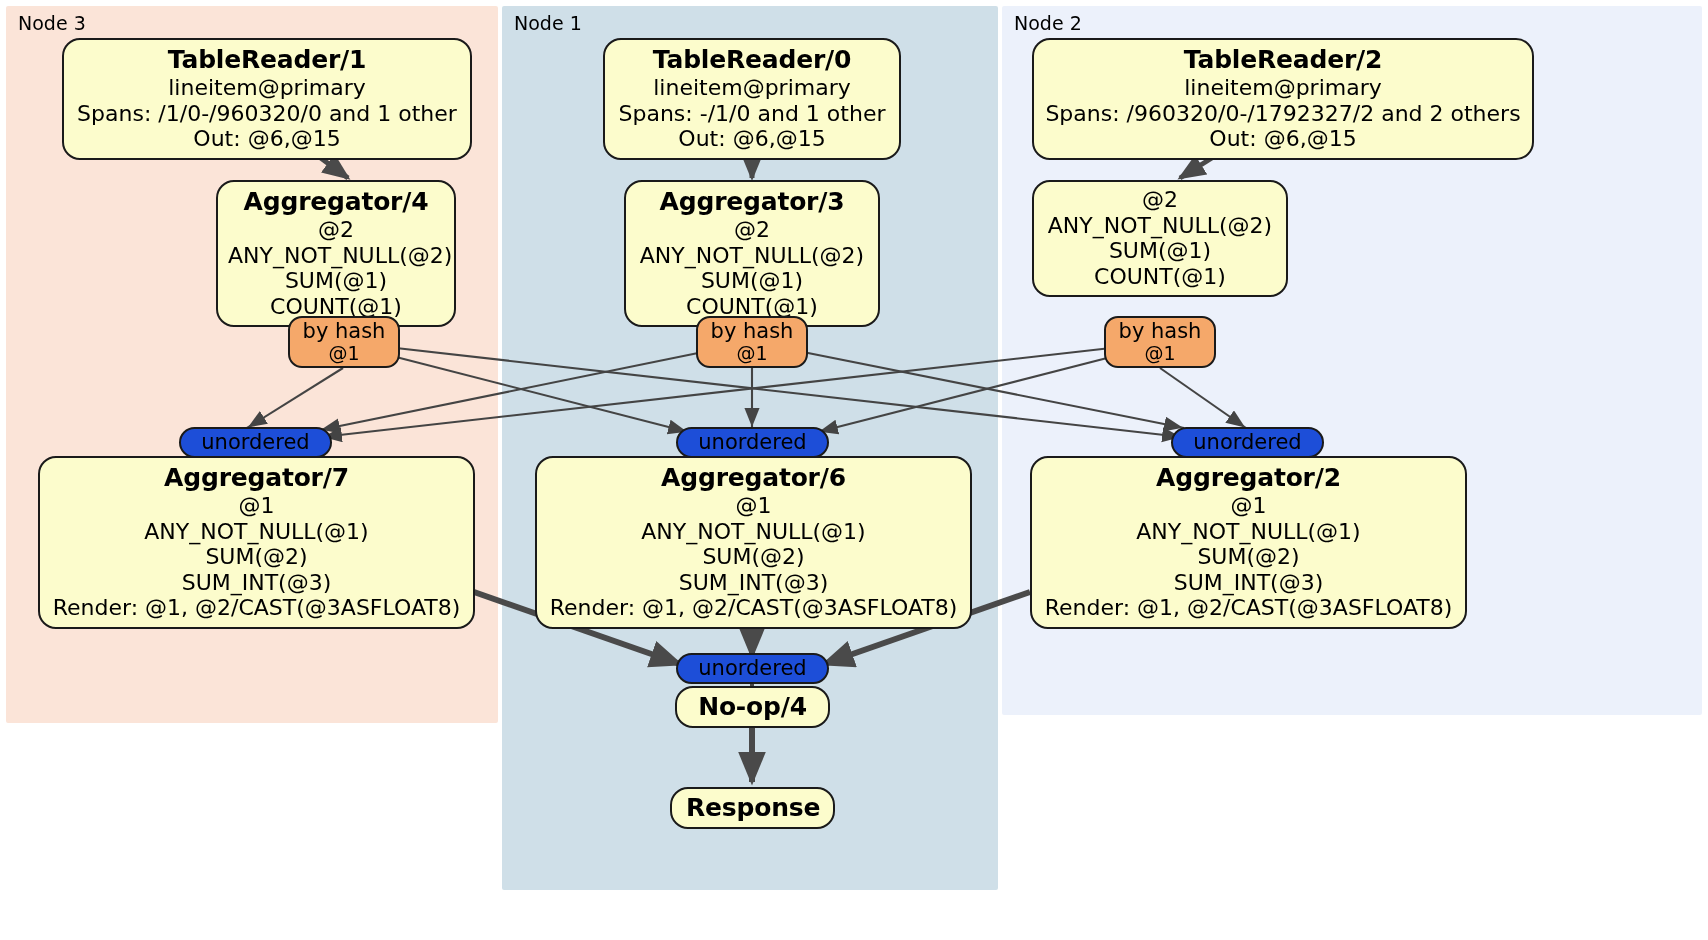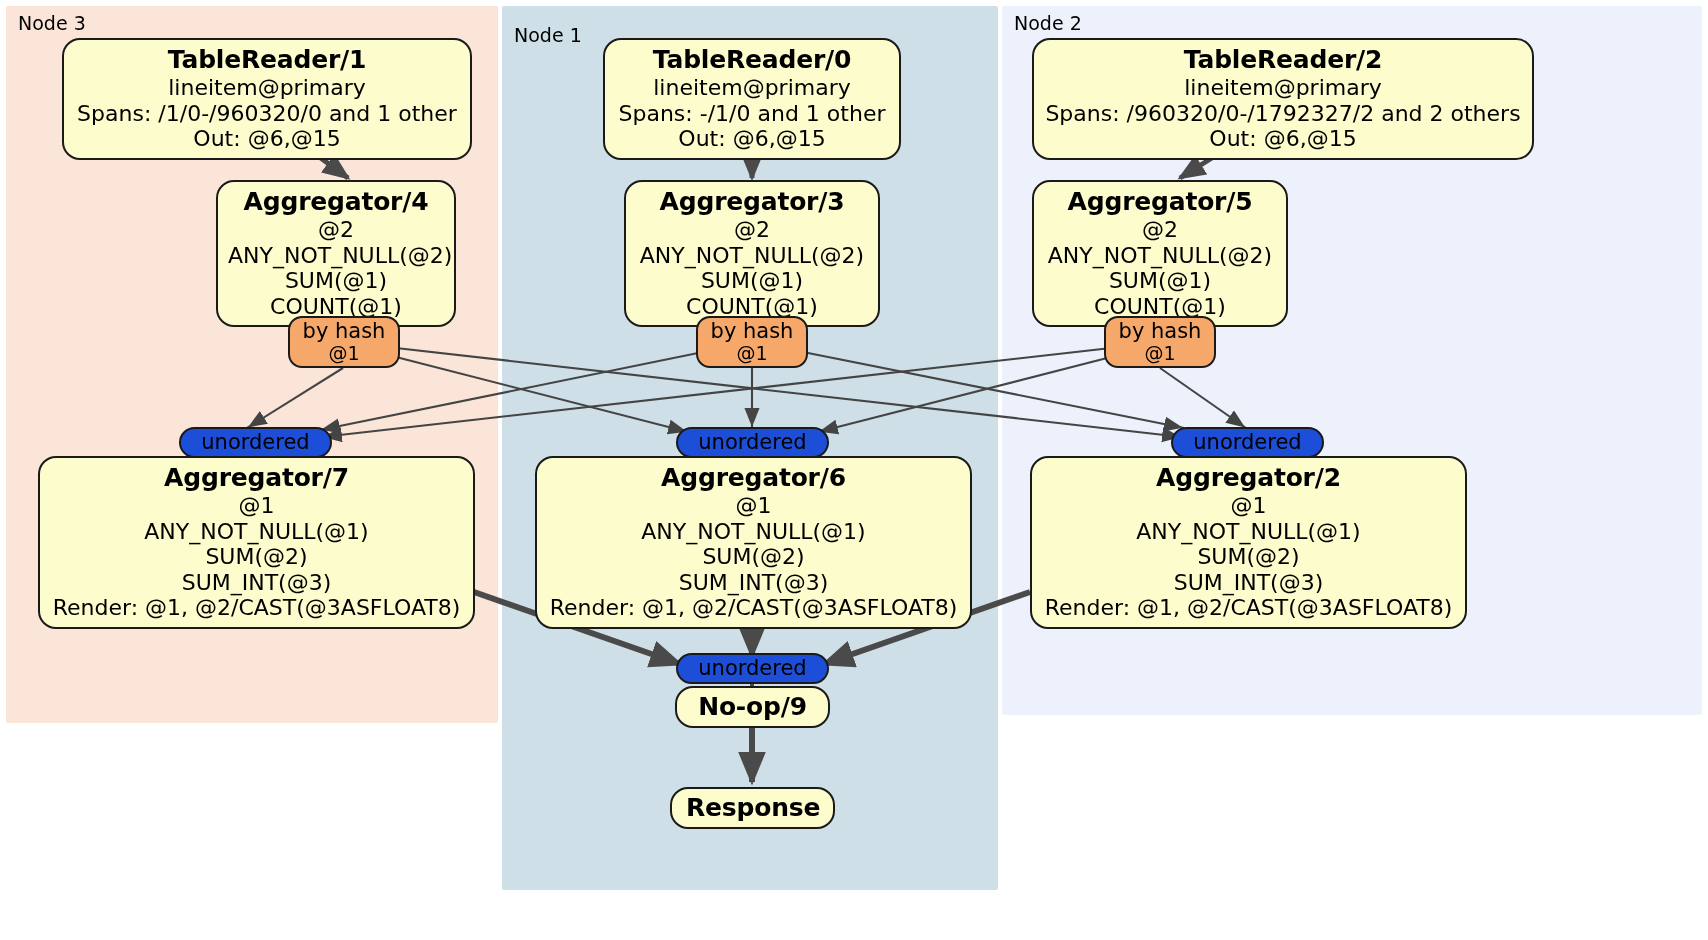--- a/index.html
+++ b/index.html
@@ -118,21 +118,21 @@
 <div id="stage">
 
   <div class="cluster" style="left:6px; top:6px; width:492px; height:717px; background:#fbe4d8;">
   </div>
   <div class="cluster" style="left:502px; top:6px; width:496px; height:884px; background:#cfdfe8;">
   </div>
   <div class="cluster" style="left:1002px; top:6px; width:700px; height:709px; background:#ecf1fb;">
   </div>
 
   <div class="cluster-label" style="left:18px; top:14px;">Node 3</div>
-  <div class="cluster-label" style="left:514px; top:14px;margin-top:12px;">Node 1</div>
+  <div class="cluster-label" style="left:514px; top:14px;">Node 1</div>
   <div class="cluster-label" style="left:1014px; top:14px;">Node 2</div>
 
   <svg id="edges" viewBox="0 0 1708 940" xmlns="http://www.w3.org/2000/svg">
     <defs>
       <marker id="arw" markerWidth="9" markerHeight="9" refX="7.5" refY="3.2" orient="auto" markerUnits="strokeWidth">
         <path d="M0,0 L8,3.2 L0,6.4 z" fill="#444444"></path>
       </marker>
       <marker id="arwT" markerWidth="6.2" markerHeight="6.2" refX="5" refY="2.3" orient="auto" markerUnits="strokeWidth">
         <path d="M0,0 L5.6,2.3 L0,4.6 z" fill="#4a4a4a"></path>
       </marker>
@@ -214,21 +214,20 @@
 
   <div class="proc" style="left:624px; top:180px; width:256px;">
     <span class="ttl">Aggregator/3</span>
     <span class="ln">@2</span>
     <span class="ln">ANY_NOT_NULL(@2)</span>
     <span class="ln">SUM(@1)</span>
     <span class="ln">COUNT(@1)</span>
   </div>
 
   <div class="proc" style="left:1032px; top:180px; width:256px;">
-    <span class="ttl">Aggregator/5</span>
     <span class="ln">@2</span>
     <span class="ln">ANY_NOT_NULL(@2)</span>
     <span class="ln">SUM(@1)</span>
     <span class="ln">COUNT(@1)</span>
   </div>
 
   <div class="pill hash" style="left:288px; top:316px; width:112px; height:52px;">
     <span class="pl">by hash</span>
     <span class="psub">@1</span>
   </div>
@@ -276,20 +275,20 @@
     <span class="ln">SUM(@2)</span>
     <span class="ln">SUM_INT(@3)</span>
     <span class="ln">Render: @1, @2/CAST(@3ASFLOAT8)</span>
   </div>
 
   <div class="pill unord" style="left:676px; top:653px; width:153px; height:31px;">
     <span class="pl">unordered</span>
   </div>
 
   <div class="proc small" style="left:675px; top:686px; width:155px;">
-    <span class="ttl">No-op/9</span>
+    <span class="ttl">No-op/4</span>
   </div>
 
   <div class="proc small" style="left:670px; top:787px; width:165px;">
     <span class="ttl">Response</span>
   </div>
 
 </div>
 
 </body></html>

